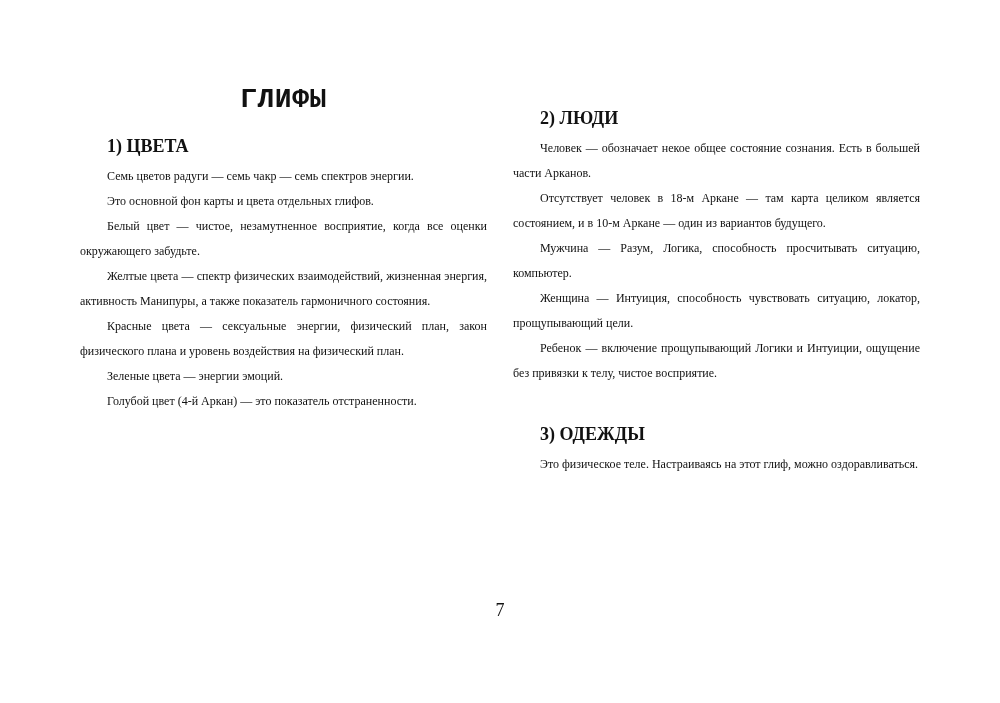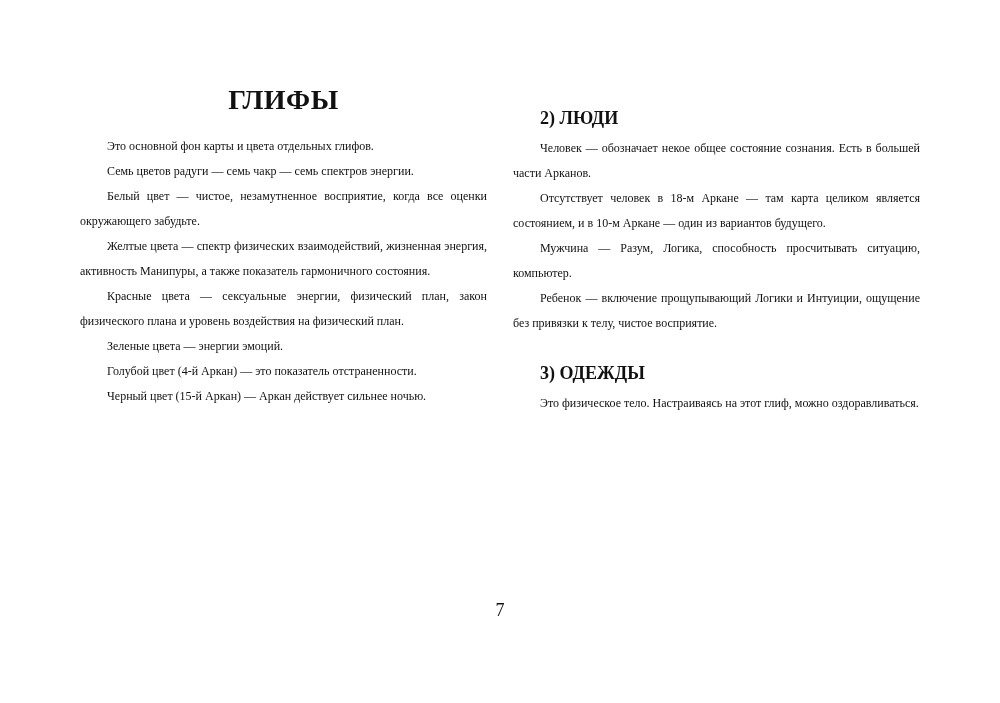--- a/index.html
+++ b/index.html
@@ -26,33 +26,34 @@
     width: 407px;
     flex: 0 0 407px;
   }
   .title {
     margin: 0 0 18px 0;
     font-size: 28px;
     font-weight: bold;
     text-align: center;
     letter-spacing: 0.5px;
     line-height: 32px;
+    font-family: Liberation Mono, monospace;
   }
   .heading {
     margin: 0 0 5px 0;
     font-size: 18px;
     font-weight: bold;
     line-height: 25px;
     padding-left: 27px;
   }
   .heading-top {
     margin-top: 22px;
   }
   .heading-spaced {
-    margin-top: 25px;
+    margin-top: 36px;
   }
   .para {
     margin: 0;
     font-size: 12px;
     line-height: 25px;
     text-align: justify;
     text-indent: 27px;
     hyphens: auto;
     -webkit-hyphens: auto;
   }
@@ -67,37 +68,38 @@
   }
 </style>
 </head>
 <body>
 
 <div class="page">
   <div class="columns">
 
     <div class="col">
       <h1 class="title">ГЛИФЫ</h1>
+      <h2 class="heading">1) ЦВЕТА</h2>
+      <p class="para">Семь цветов радуги — семь чакр — семь спектров энергии.</p>
       <p class="para">Это основной фон карты и цвета отдельных глифов.</p>
-      <p class="para">Семь цветов радуги — семь чакр — семь спектров энергии.</p>
       <p class="para">Белый цвет — чистое, незамутненное восприятие, когда все оценки окружающего забудьте.</p>
       <p class="para">Желтые цвета — спектр физических взаимодействий, жизненная энергия, активность Манипуры, а также показатель гармоничного состояния.</p>
       <p class="para">Красные цвета — сексуальные энергии, физический план, закон физического плана и уровень воздействия на физический план.</p>
       <p class="para">Зеленые цвета — энергии эмоций.</p>
       <p class="para">Голубой цвет (4-й Аркан) — это показатель отстраненности.</p>
-      <p class="para">Черный цвет (15-й Аркан) — Аркан действует сильнее ночью.</p>
     </div>
 
     <div class="col">
       <h2 class="heading heading-top">2) ЛЮДИ</h2>
       <p class="para">Человек — обозначает некое общее состояние сознания. Есть в большей части Арканов.</p>
       <p class="para">Отсутствует человек в 18-м Аркане — там карта целиком является состоянием, и в 10-м Аркане — один из вариантов будущего.</p>
       <p class="para">Мужчина — Разум, Логика, способность просчитывать ситуацию, компьютер.</p>
+      <p class="para">Женщина — Интуиция, способность чувствовать ситуацию, локатор, прощупывающий цели.</p>
       <p class="para">Ребенок — включение прощупывающий Логики и Интуиции, ощущение без привязки к телу, чистое восприятие.</p>
 
       <h2 class="heading heading-spaced">3) ОДЕЖДЫ</h2>
-      <p class="para">Это физическое тело. Настраиваясь на этот глиф, можно оздоравливаться.</p>
+      <p class="para">Это физическое теле. Настраиваясь на этот глиф, можно оздоравливаться.</p>
     </div>
 
   </div>
 
   <div class="page-number">7</div>
 </div>
 
 </body></html>

